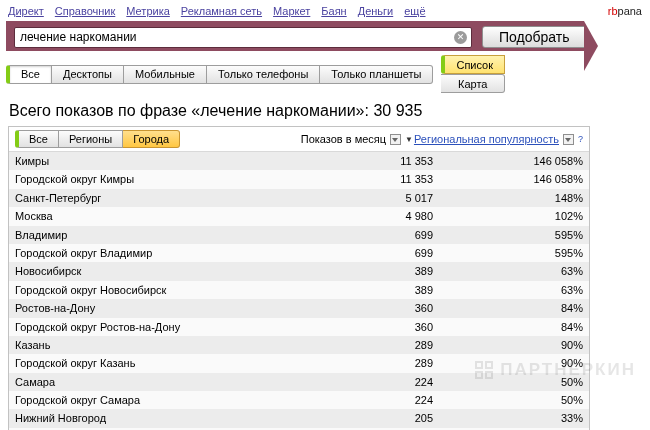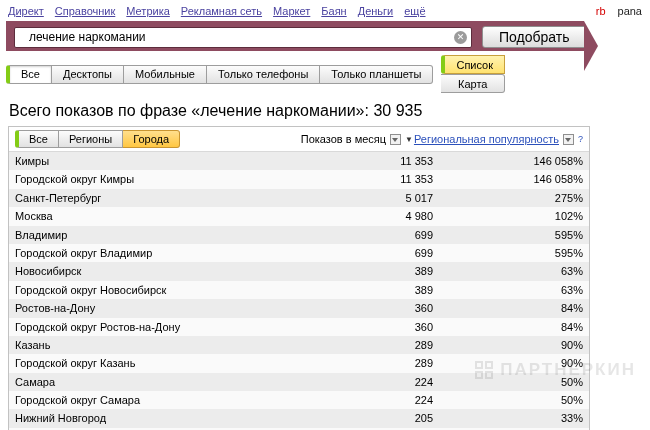--- a/index.html
+++ b/index.html
@@ -11,34 +11,34 @@
     color: #000;
     position: relative;
     overflow: hidden;
   }
 
   
   .topnav { display: flex; align-items: baseline; gap: 11px; padding: 5px 8px 4px 8px; }
   .topnav a { color: #4b43a0; text-decoration: underline; cursor: pointer; white-space: nowrap; }
   .user { margin-left: auto; font-size: 11px; }
   .user-red { color: #d40000; }
-  .user-rest { color: #222; padding-left: 12px; }
+  .user-rest { color: #222; }
 
   
   .searchbar { position: relative; margin-left: 6px; width: 578px; background: #8e4b60; }
   .searchbar::after {
     content: ''; position: absolute; left: 100%; top: 0;
     border-top: 25px solid transparent; border-bottom: 25px solid transparent;
     border-left: 14px solid #8e4b60;
   }
   .srow1 { display: flex; align-items: center; gap: 10px; padding: 5px 8px 3px 8px; }
   .qwrap { position: relative; }
   .query {
     width: 458px; height: 21px; border: 1px solid #5c2c3c; border-radius: 2px;
-    font-family: "Liberation Sans", sans-serif; font-size: 12px; padding: 1px 20px 1px 14px;
+    font-family: "Liberation Sans", sans-serif; font-size: 12px; padding: 1px 20px 1px 5px;
   }
   .clear {
     position: absolute; right: 5px; top: 4px; width: 13px; height: 13px;
     background: #9b9b9b; border-radius: 50%; color: #fff; text-align: center;
     line-height: 12px; font-size: 9px; cursor: pointer;
   }
   .clear::before { content: '✕'; }
   .submit {
     height: 22px; padding: 0 16px; font-size: 14px; cursor: pointer;
     font-family: "Liberation Sans", sans-serif;
@@ -175,21 +175,21 @@
         <span class="cpop">146 058%</span>
       </div>
       <div class="trow alt">
         <span class="cname">Городской округ Кимры</span>
         <span class="cshows">11 353</span>
         <span class="cpop">146 058%</span>
       </div>
       <div class="trow">
         <span class="cname">Санкт-Петербург</span>
         <span class="cshows">5 017</span>
-        <span class="cpop">275%</span>
+        <span class="cpop">148%</span>
       </div>
       <div class="trow alt">
         <span class="cname">Москва</span>
         <span class="cshows">4 980</span>
         <span class="cpop">102%</span>
       </div>
       <div class="trow">
         <span class="cname">Владимир</span>
         <span class="cshows">699</span>
         <span class="cpop">595%</span>

